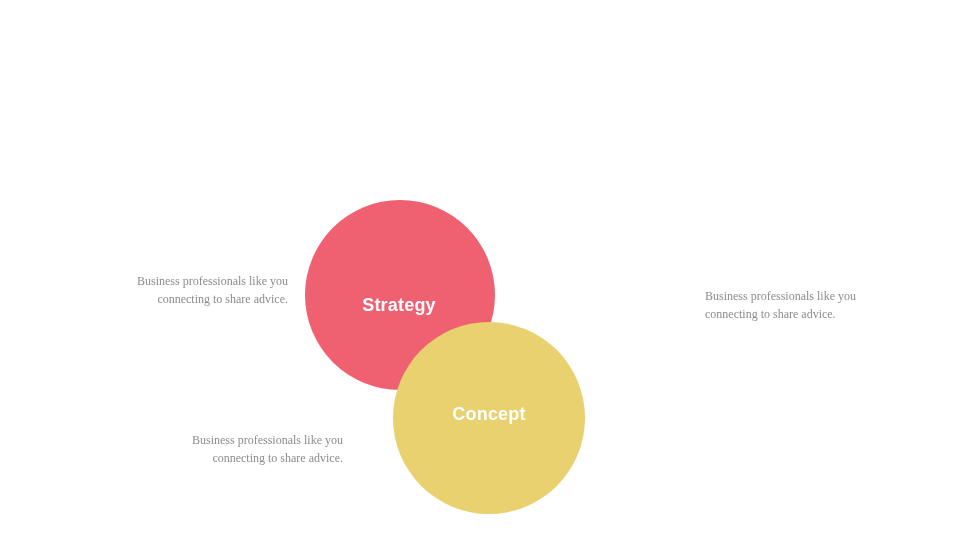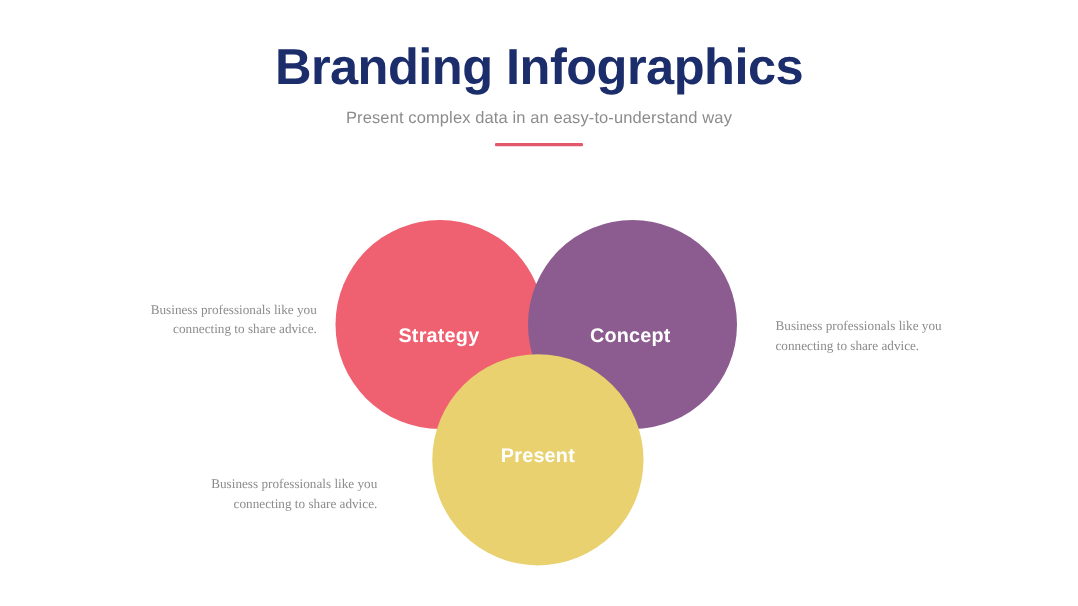--- a/index.html
+++ b/index.html
@@ -147,40 +147,30 @@
     top: 432px;
     width: 188px;
     text-align: right;
   }
 </style>
 </head>
 <body>
 
 <div id="slide" style="background: rgb(255, 255, 255);">
 
-  <div class="header">
-    <div class="title" style="color: rgb(28, 45, 107);">Branding Infographics</div>
-    <div class="subtitle" style="color: rgb(140, 140, 140);">Present complex data in an easy-to-understand way</div>
-    <div class="divider-wrap">
-      <div class="divider" style="background: rgb(226, 89, 107);"></div>
-    </div>
-  </div>
 
   <div class="venn">
 
     <div class="circle" id="circle-strategy" style="background: rgb(239, 96, 113);">
       <span class="circle-label">Strategy</span>
     </div>
 
-    <div class="circle" id="circle-concept" style="background: rgb(140, 92, 144);">
-      <span class="circle-label">Concept</span>
-    </div>
 
     <div class="circle" id="circle-design" style="background: rgb(232, 209, 110);">
-      <span class="circle-label">Present</span>
+      <span class="circle-label">Concept</span>
     </div>
 
   </div>
 
   <div class="desc" id="desc-strategy" style="color: rgb(140, 140, 140);">Business professionals like you connecting to share advice.</div>
 
   <div class="desc" id="desc-concept" style="color: rgb(140, 140, 140);">Business professionals like you connecting to share advice.</div>
 
   <div class="desc" id="desc-design" style="color: rgb(140, 140, 140);">Business professionals like you connecting to share advice.</div>
 

